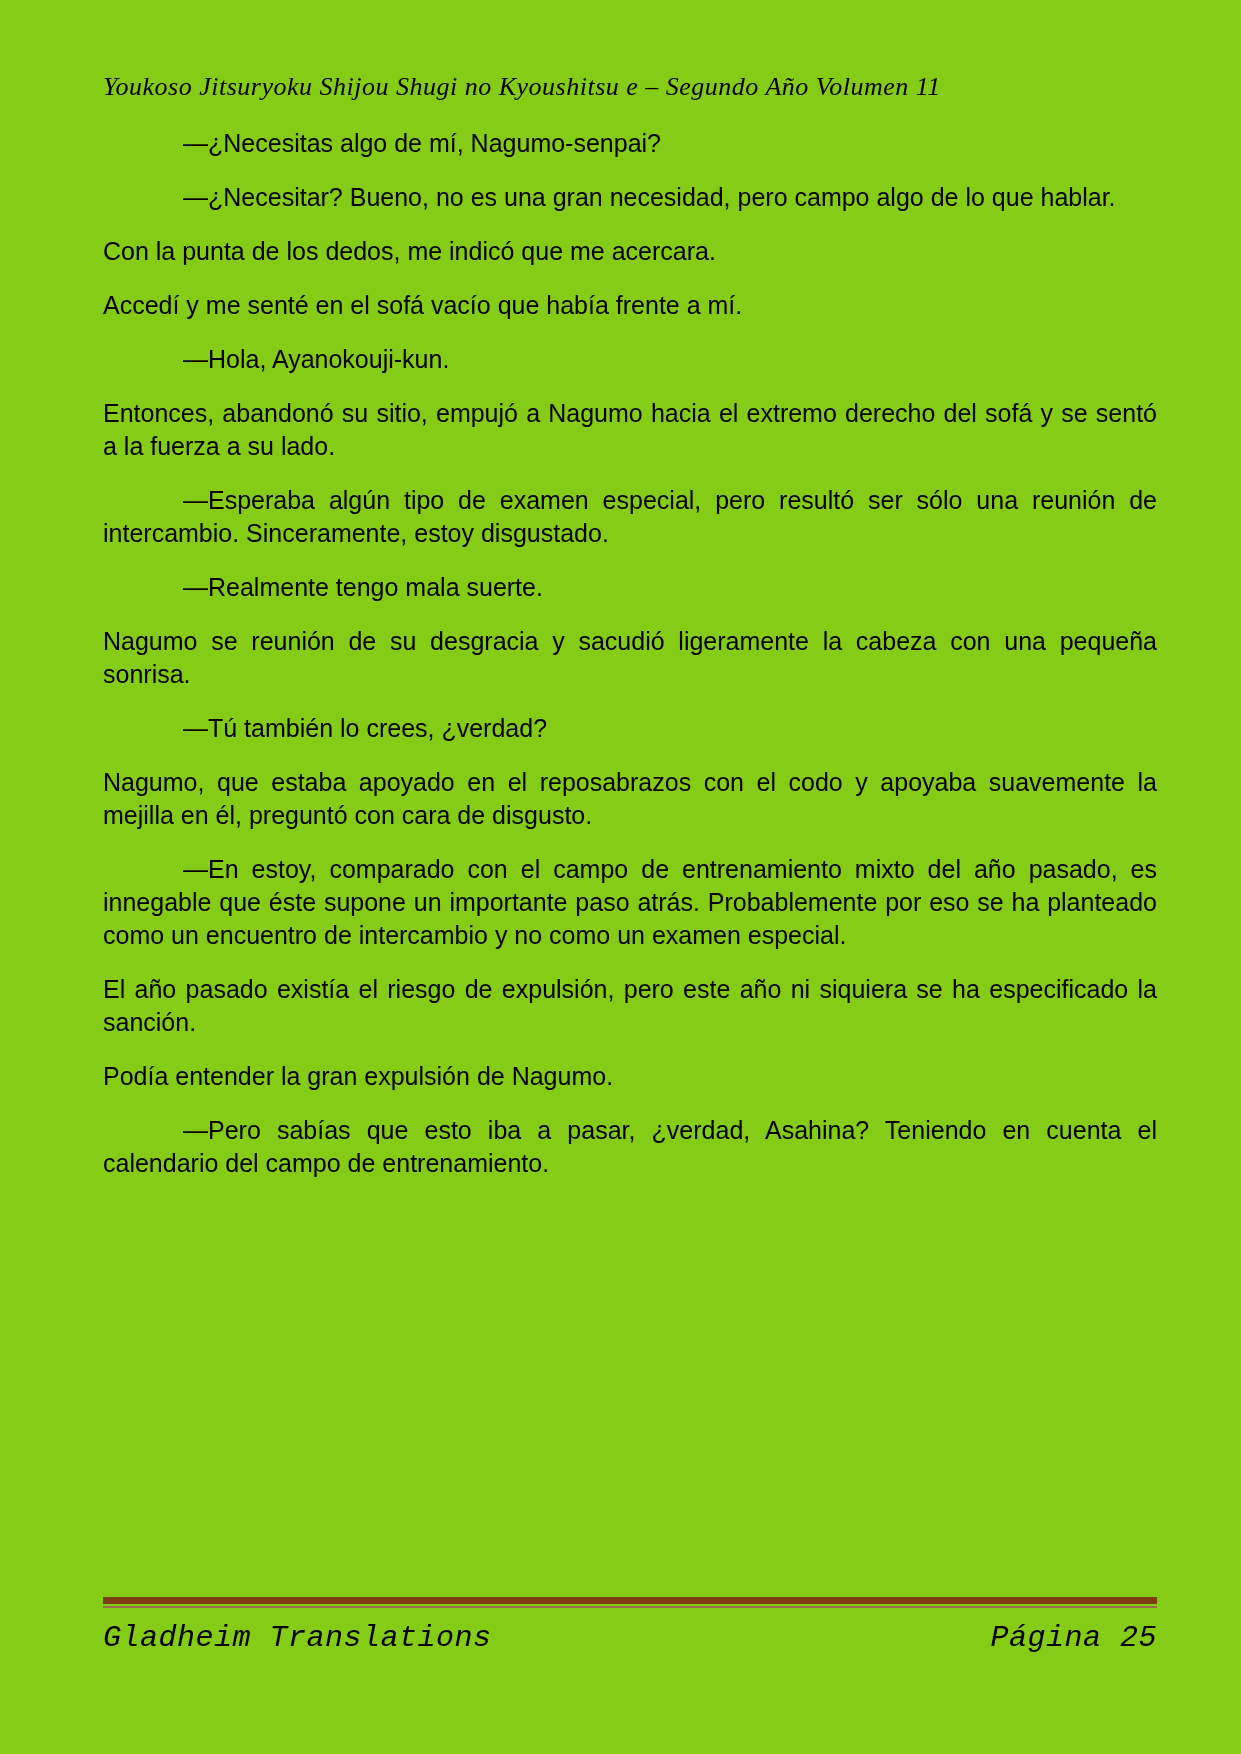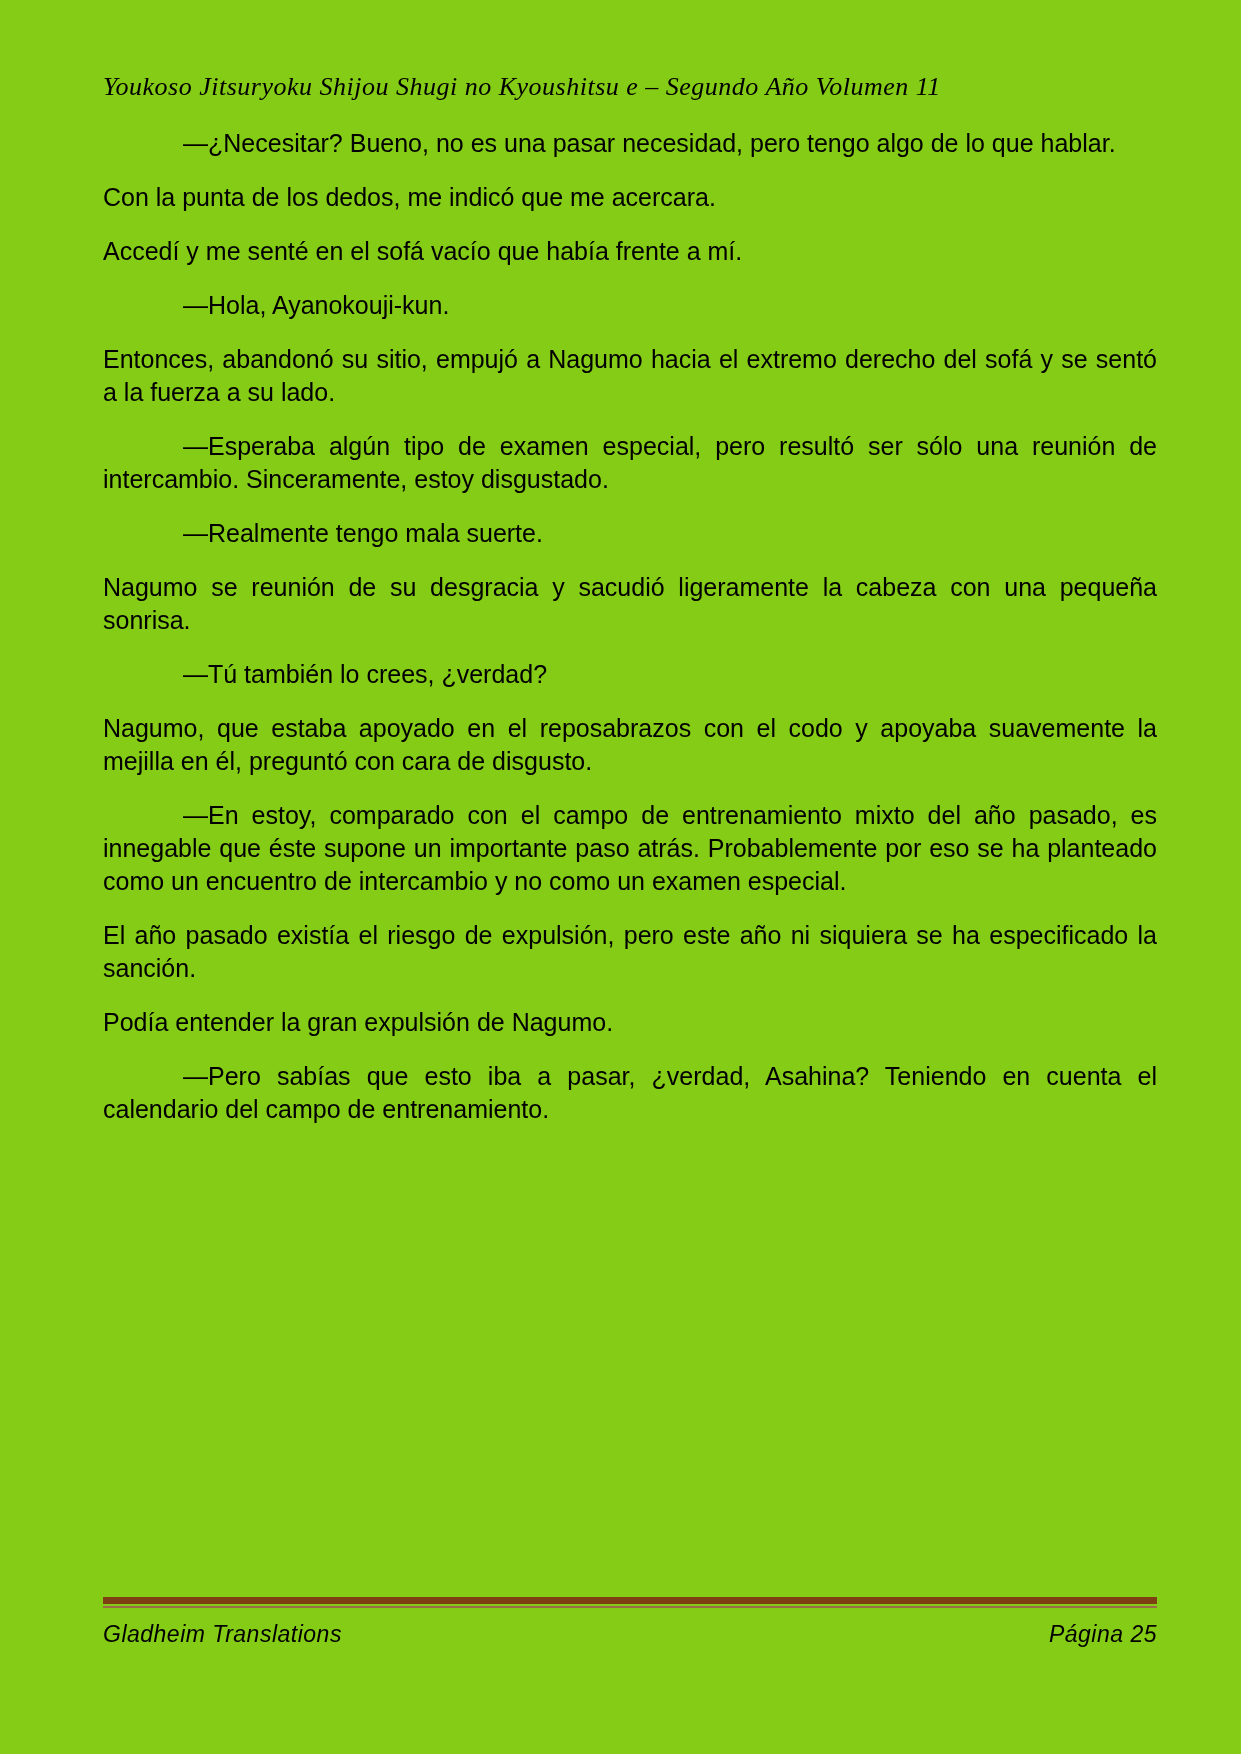--- a/index.html
+++ b/index.html
@@ -42,37 +42,38 @@
     top: 1597px;
     left: 103px;
     right: 104px;
   }
   .rule-thick { height: 7px; background: #7e4012; }
   .rule-thin  { height: 2px; background: #9c6b4a; margin-top: 2px; }
   .footer-text {
     display: flex;
     justify-content: space-between;
     margin-top: 13px;
-    font-family: Liberation Sans, sans-serif;
+    font-family: Liberation Mono, monospace;
     font-style: italic;
-    font-size: 23px;
+    font-size: 30px;
     letter-spacing: 0.5px;
   }
 </style>
 </head>
 <body>
 
 <div class="page" style="background: #84cc16; color: rgb(0, 0, 0); padding-left: 20px;">
 
   <div class="header">
     <span>Youkoso Jitsuryoku Shijou Shugi no Kyoushitsu e – Segundo Año Volumen 11</span>
   </div>
 
   <div class="content">
-    <p class="para dialogue">—¿Necesitar? Bueno, no es una pasar necesidad, pero tengo algo de lo que hablar.</p>
+    <p class="para dialogue">—¿Necesitas algo de mí, Nagumo-senpai?</p>
+    <p class="para dialogue">—¿Necesitar? Bueno, no es una gran necesidad, pero campo algo de lo que hablar.</p>
     <p class="para">Con la punta de los dedos, me indicó que me acercara.</p>
     <p class="para">Accedí y me senté en el sofá vacío que había frente a mí.</p>
     <p class="para dialogue">—Hola, Ayanokouji-kun.</p>
     <p class="para">Entonces, abandonó su sitio, empujó a Nagumo hacia el extremo derecho del sofá y se sentó a la fuerza a su lado.</p>
     <p class="para dialogue">—Esperaba algún tipo de examen especial, pero resultó ser sólo una reunión de intercambio. Sinceramente, estoy disgustado.</p>
     <p class="para dialogue">—Realmente tengo mala suerte.</p>
     <p class="para">Nagumo se reunión de su desgracia y sacudió ligeramente la cabeza con una pequeña sonrisa.</p>
     <p class="para dialogue">—Tú también lo crees, ¿verdad?</p>
     <p class="para">Nagumo, que estaba apoyado en el reposabrazos con el codo y apoyaba suavemente la mejilla en él, preguntó con cara de disgusto.</p>
     <p class="para dialogue">—En estoy, comparado con el campo de entrenamiento mixto del año pasado, es innegable que éste supone un importante paso atrás. Probablemente por eso se ha planteado como un encuentro de intercambio y no como un examen especial.</p>

